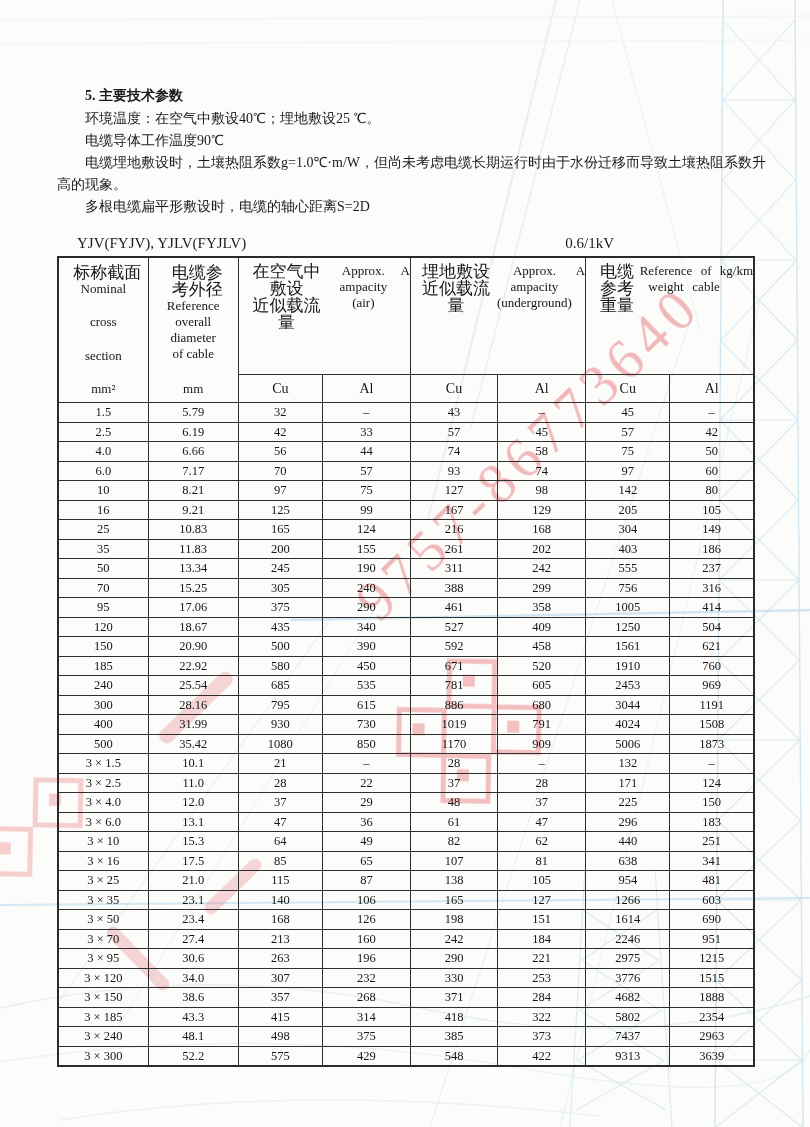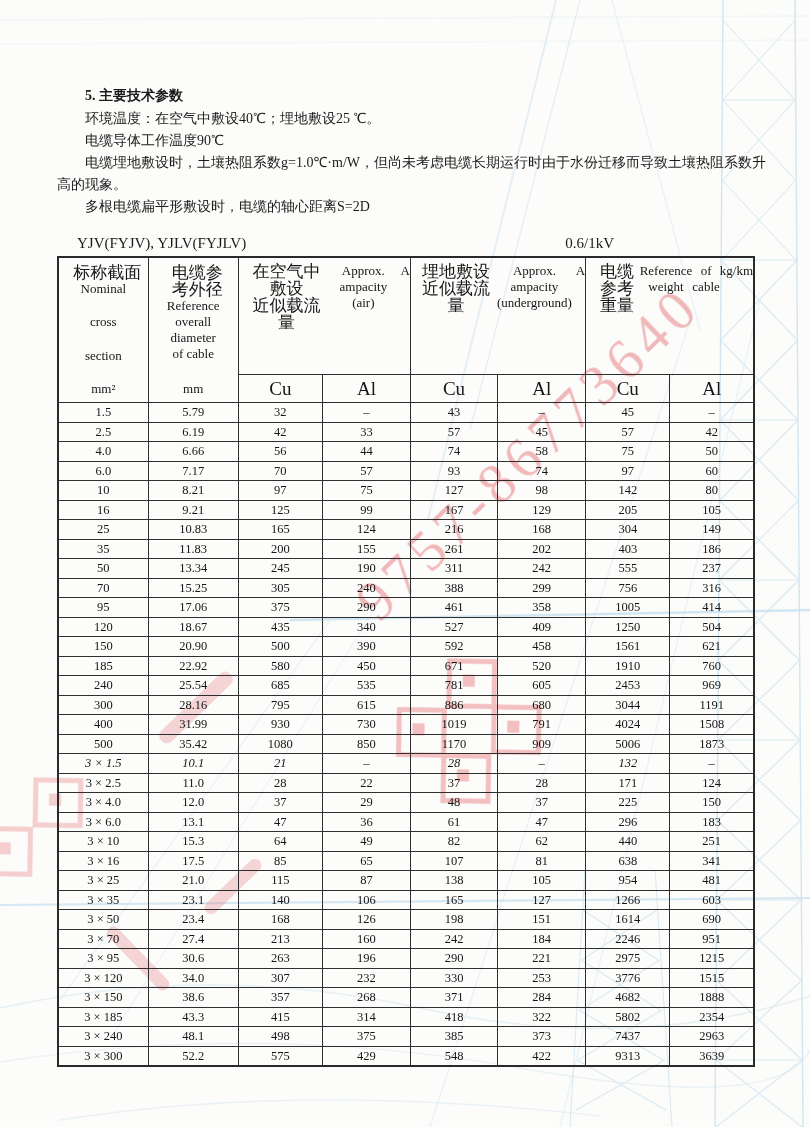--- a/index.html
+++ b/index.html
@@ -36,23 +36,23 @@
   table.spec{
     border-collapse:collapse; table-layout:fixed; width:698px; margin-top:2px;
     background:transparent;
   }
   table.spec th, table.spec td{
     border:1px solid #2f2f2f; padding:0; text-align:center; font-weight:normal;
     color:#161616;
   }
   table.spec{border:2px solid #2a2a2a;}
   tr.h1 th{height:112px; vertical-align:top;}
-  tr.h2 th{height:26px; font-size:19px;}
+  tr.h2 th{height:26px; font-size:14px;}
   td{height:18.5px; font-size:12.5px; line-height:18.5px;}
-  tbody.g2 tr:first-child td{border-top:1.5px solid #2a2a2a;font-style:italic;}
+  tbody.g2 tr:first-child td{border-top:1.5px solid #2a2a2a;}
   tbody tr td{border-top:none;border-bottom:none;}
   .stack{display:flex;justify-content:space-between;height:104px;padding:5px 0 3px 0;}
   .stack-tight{display:flex;flex-direction:column;justify-content:space-between;height:132px;padding:6px 0 5px 0;}
   .grp{display:flex;flex-direction:column;}
   .hz{font-size:17px;line-height:17px;padding-left:8px;}
   .he{font-size:13px;line-height:16px;}
   .hu{font-size:13px;line-height:16px;}
   
   .tall{height:133px;}
 </style>

